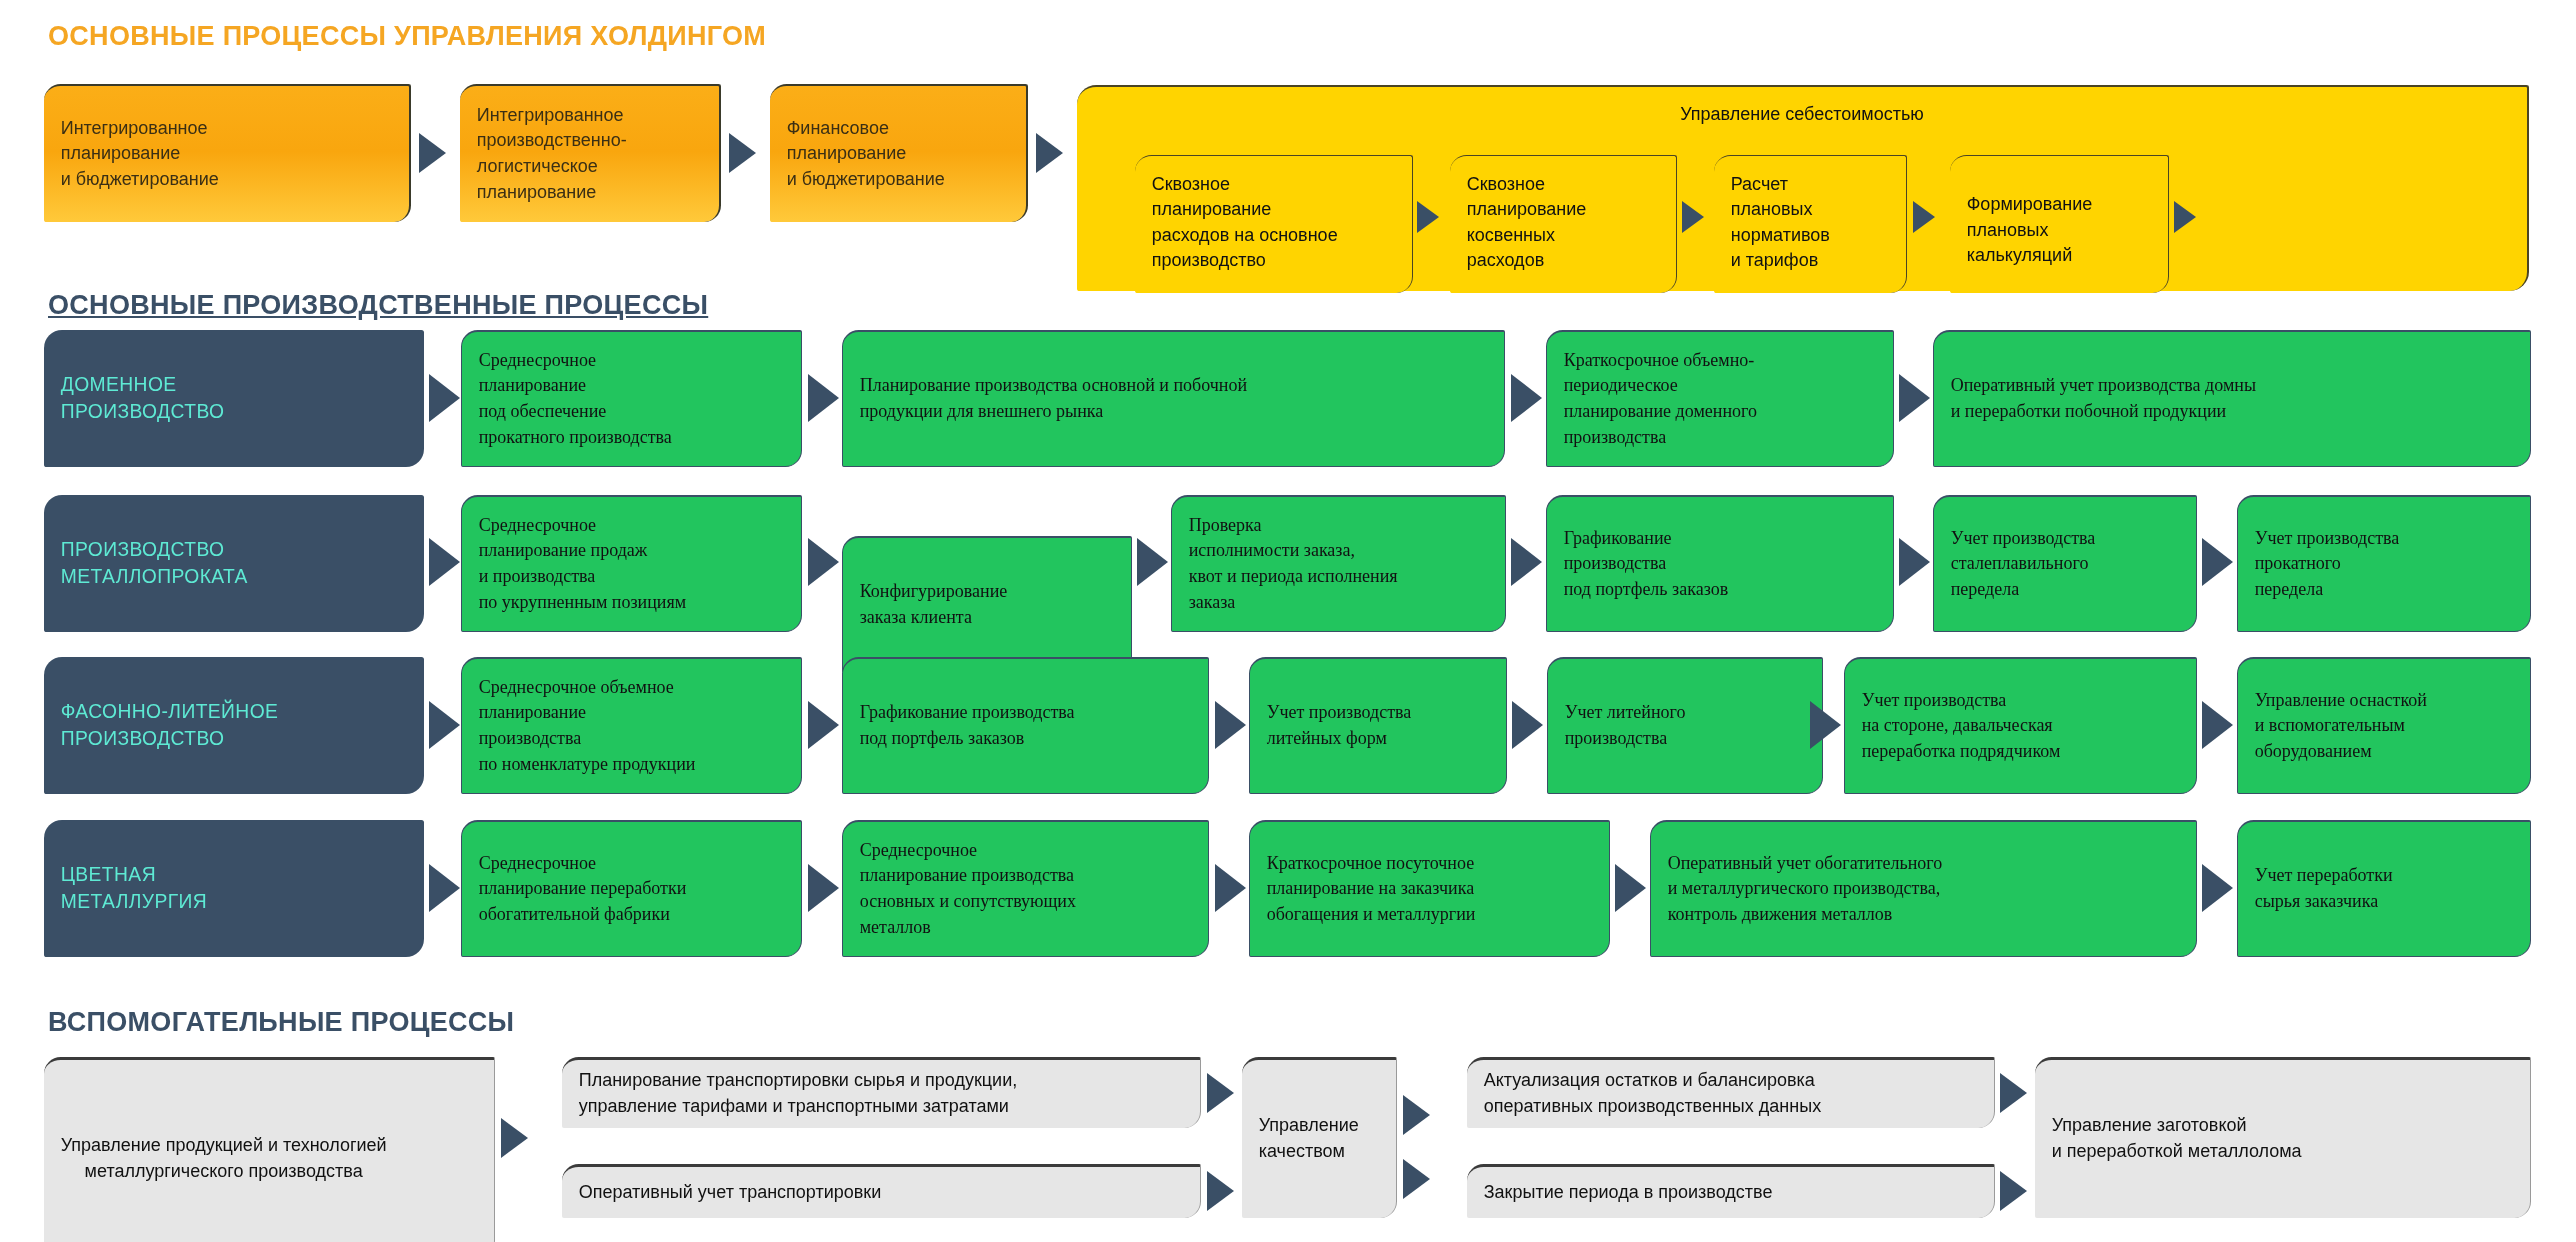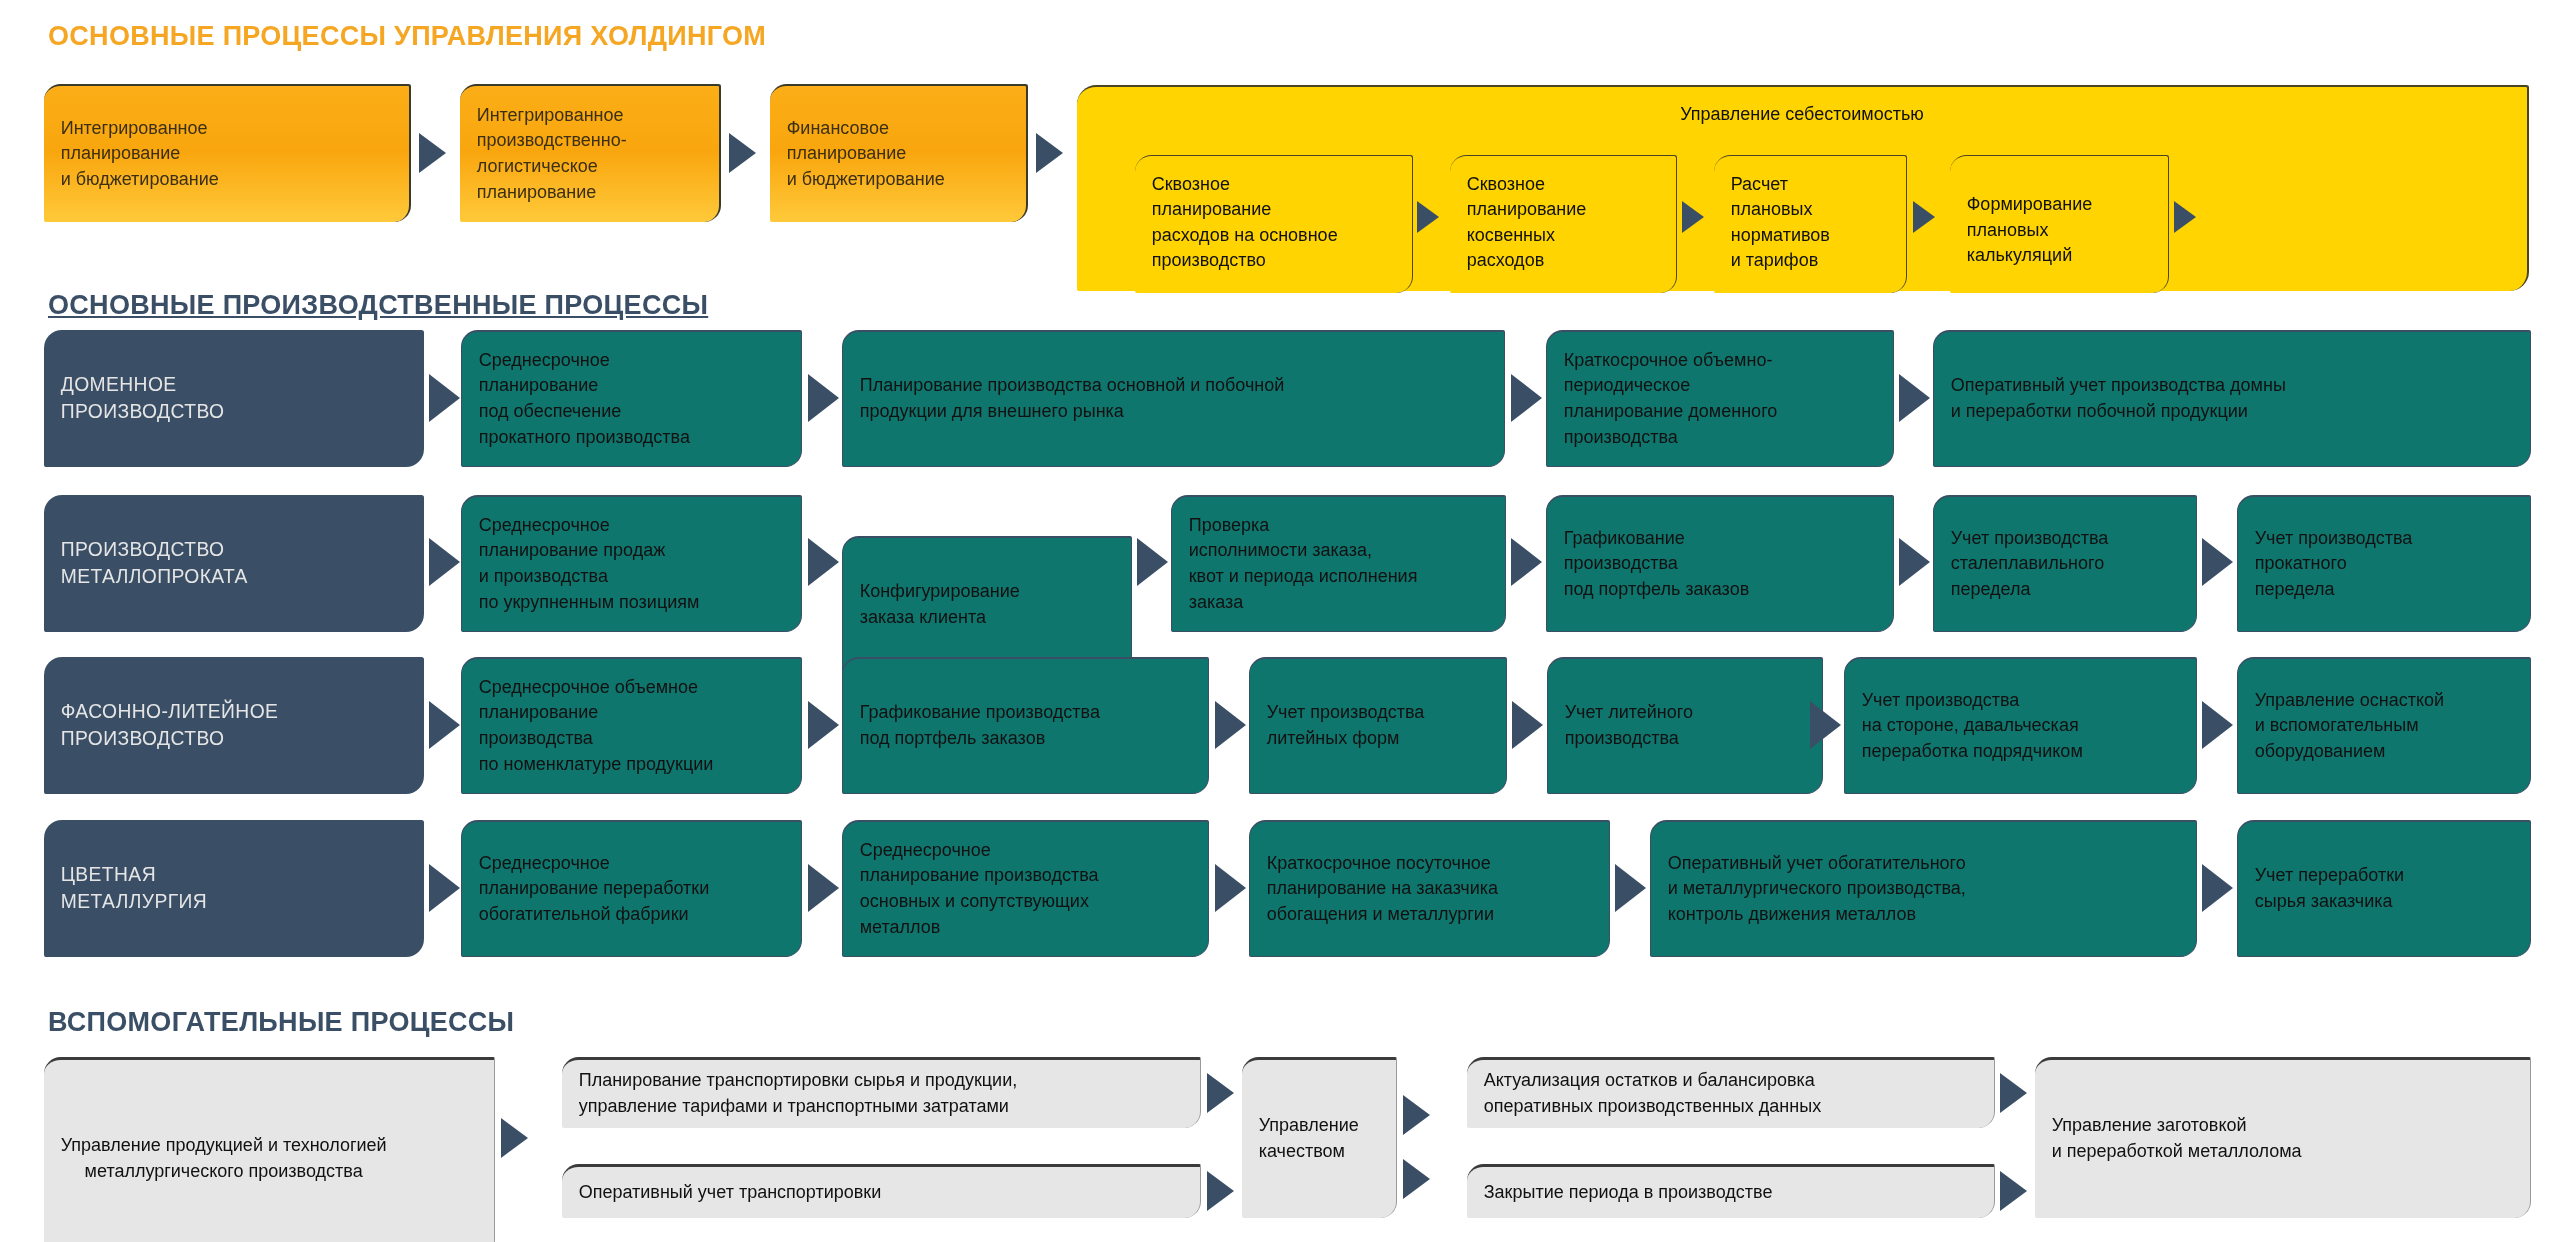--- a/index.html
+++ b/index.html
@@ -64,35 +64,36 @@
     position: absolute;
     top: 16.7px; left: 0; right: 0;
     text-align: center;
     font-size: 18px;
     color: #111;
   }
 
   
   .box.navy {
     background: #3A4F66;
-    color: #e5e5e5;
+    color: #5eead4;
     border-radius: 18px 2.6px 18px 2.6px;
     font-size: 19.3px;
     font-weight: 400;
     letter-spacing: 0.4px;
     line-height: 1.36;
   }
 
   
   .box.white {
-    background: #0f766e;
+    background: #22c55e;
     border: 1.3px solid #3A4F66;
     border-top-width: 2.6px;
     border-radius: 16.7px 1.9px 16.7px 1.9px;
     color: #111;
+    font-family: Liberation Serif, serif;
   }
 
   
   .box.grey {
     background: #E6E6E6;
     border-radius: 16.7px 1.9px 16.7px 1.9px;
     border-top: 3.2px solid #3b3b3b;
     border-right: 1.3px solid #9a9a9a;
     color: #111;
   }

